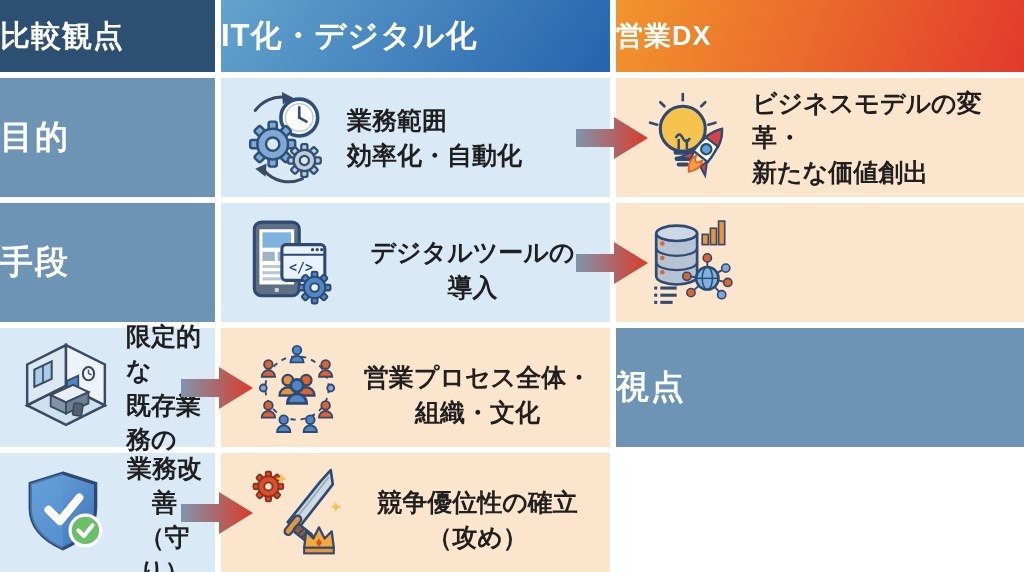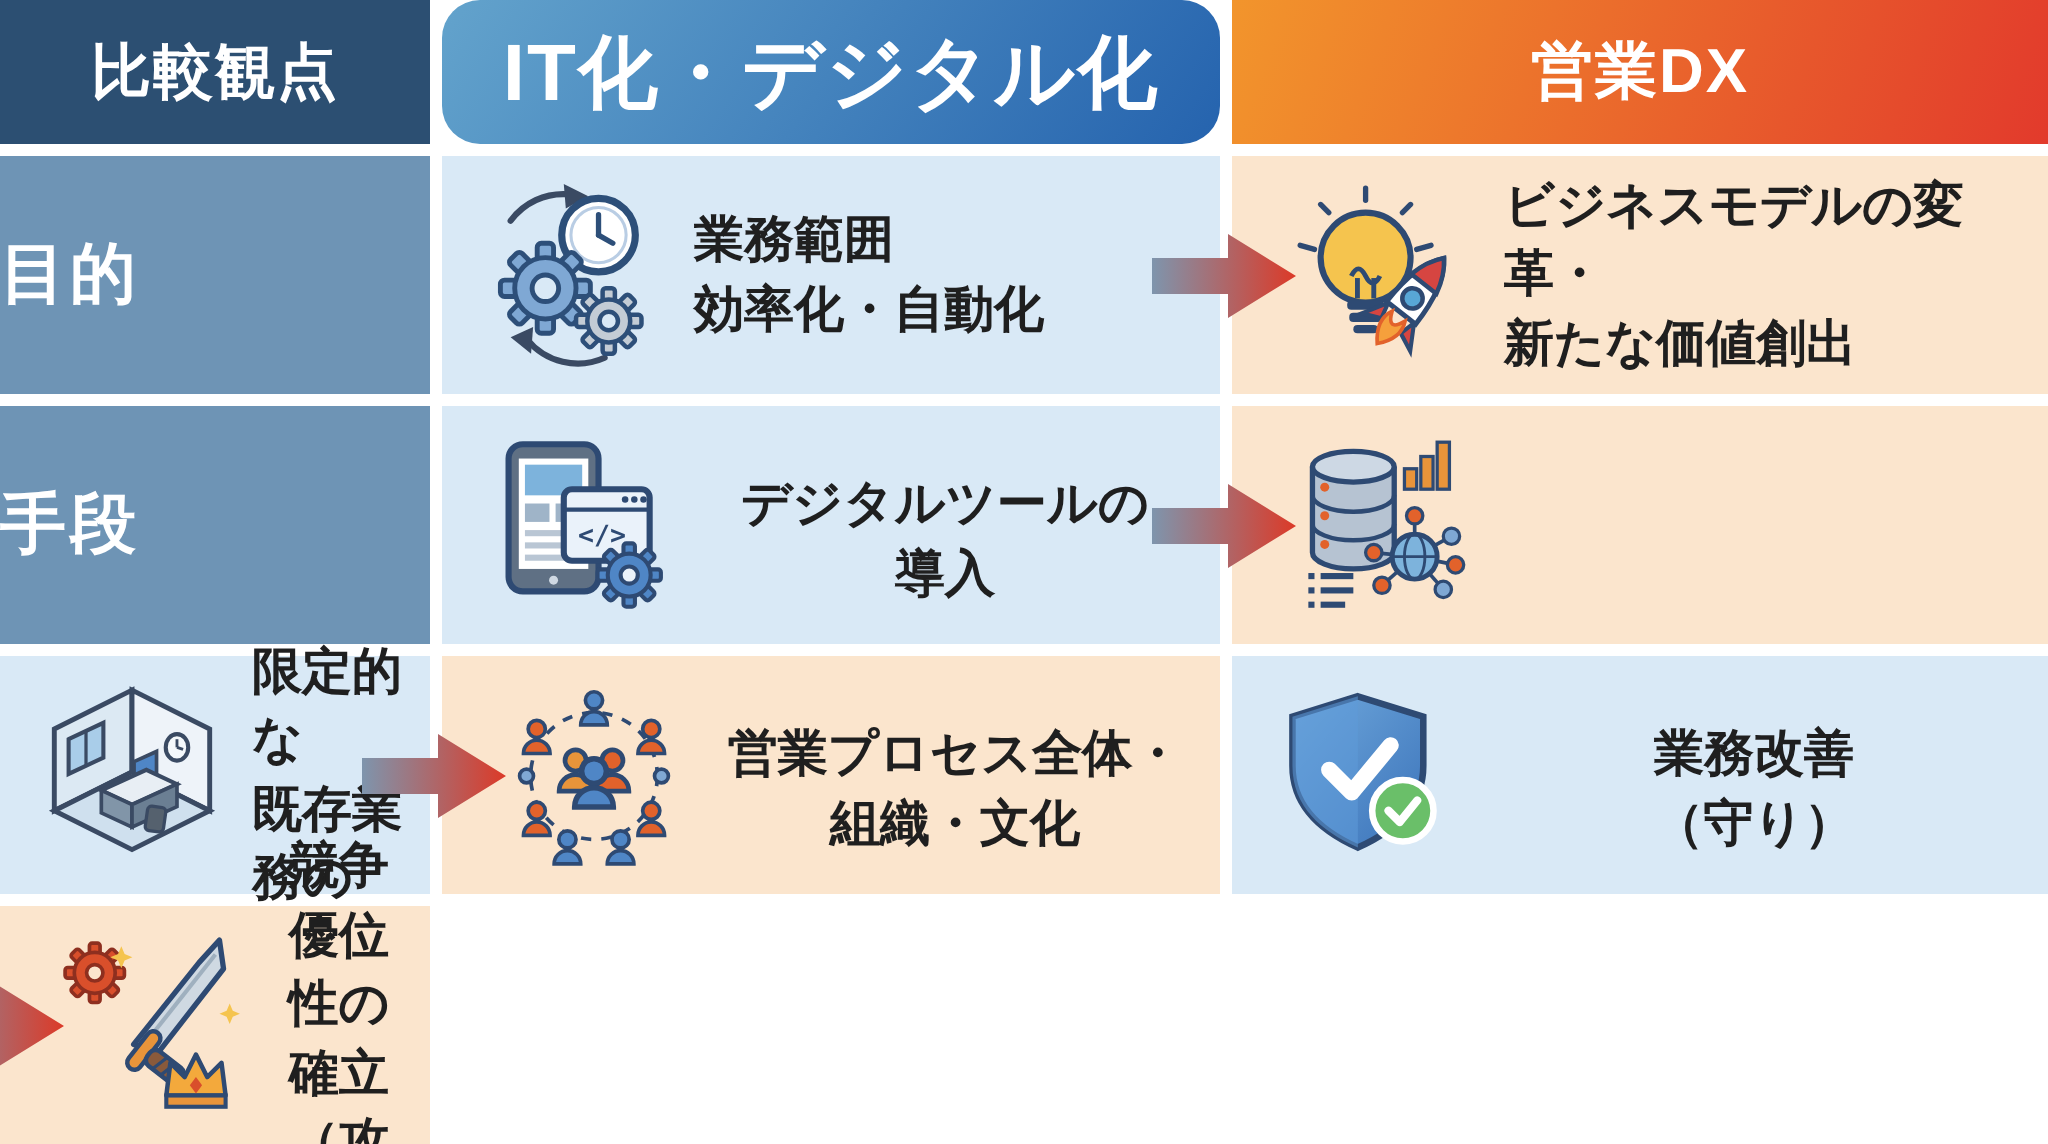--- a/index.html
+++ b/index.html
@@ -11,24 +11,24 @@
     display:grid;
     grid-template-columns:215px 389px 408px;
     grid-template-rows:72px 119px 119px 119px 119px;
     gap:6px;
     background:#ffffff;
   }
 
   .cell { display:flex; align-items:center; }
 
   
-  .hdr { justify-content:center; font-weight:800; color:#ffffff; letter-spacing:1px; }
+  .hdr { justify-content:flex-start; font-weight:800; color:#ffffff; letter-spacing:1px; }
   .hdr-criteria { background:var(--c-hdr1,#2c4f72); font-size:30px; }
-  .hdr-it { background:linear-gradient(125deg,var(--c-it-from,#63a3cc) 0%,var(--c-it-to,#2563ae) 100%); font-size:40px;border-radius:19px; }
-  .hdr-dx { background:linear-gradient(110deg,var(--c-dx-from,#f2952c) 0%,var(--c-dx-to,#e23a2c) 100%); font-size:31px; }
+  .hdr-it { background:linear-gradient(125deg,var(--c-it-from,#63a3cc) 0%,var(--c-it-to,#2563ae) 100%); font-size:31px; }
+  .hdr-dx { background:linear-gradient(110deg,var(--c-dx-from,#f2952c) 0%,var(--c-dx-to,#e23a2c) 100%); font-size:27px; }
 
   
   .label-cell { background:var(--c-label,#6e94b5); justify-content:flex-start;
                 color:#ffffff; font-weight:800; font-size:33px; letter-spacing:2px; }
 
   
   .it-cell { background:var(--c-itcell,#d9e9f6); }
   .dx-cell { background:var(--c-dxcell,#fbe5cd); position:relative; }
 
   .icon { width:92px; height:92px; flex:0 0 auto; }
@@ -319,20 +319,23 @@
               <circle cx="0" cy="-4" r="4.5"></circle>
               <path d="M-7,9 a7 7 0 0 1 14,0 z"></path>
             </g>
         </g>
       </svg>
     </span>
     <div class="cell-text ta-c">営業プロセス全体・
 組織・文化</div>
   </div>
 
+  <div class="cell label-cell">
+    <span>視点</span>
+  </div>
   <div class="cell it-cell">
     <span class="icon">
       <svg viewBox="0 0 90 90">
         <path d="M42,6 L74,16 V40 C74,60 60,72 42,80 C24,72 10,60 10,40 V16 Z" fill="url(#shieldGrad)" stroke="#2e4a73" stroke-width="3.2"></path>
         <path d="M42,6 L42,80 C24,72 10,60 10,40 V16 Z" fill="#5f9bd8" opacity="0.55"></path>
         <polyline points="28,42 39,53 58,30" fill="none" stroke="#ffffff" stroke-width="8" stroke-linecap="round" stroke-linejoin="round"></polyline>
         <circle cx="64" cy="62" r="15" fill="#6abf69" stroke="#ffffff" stroke-width="3.2"></circle>
         <polyline points="57,62 62.5,67.5 71,57" fill="none" stroke="#ffffff" stroke-width="4" stroke-linecap="round" stroke-linejoin="round"></polyline>
       </svg>
     </span>

